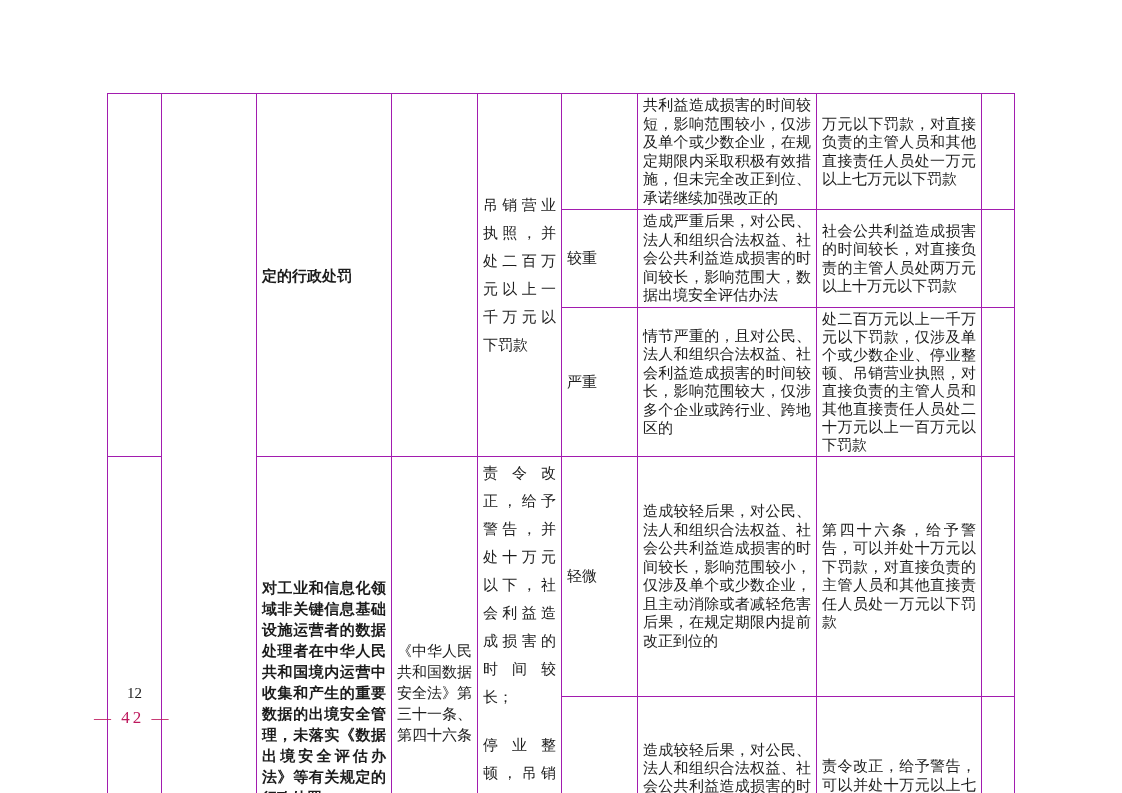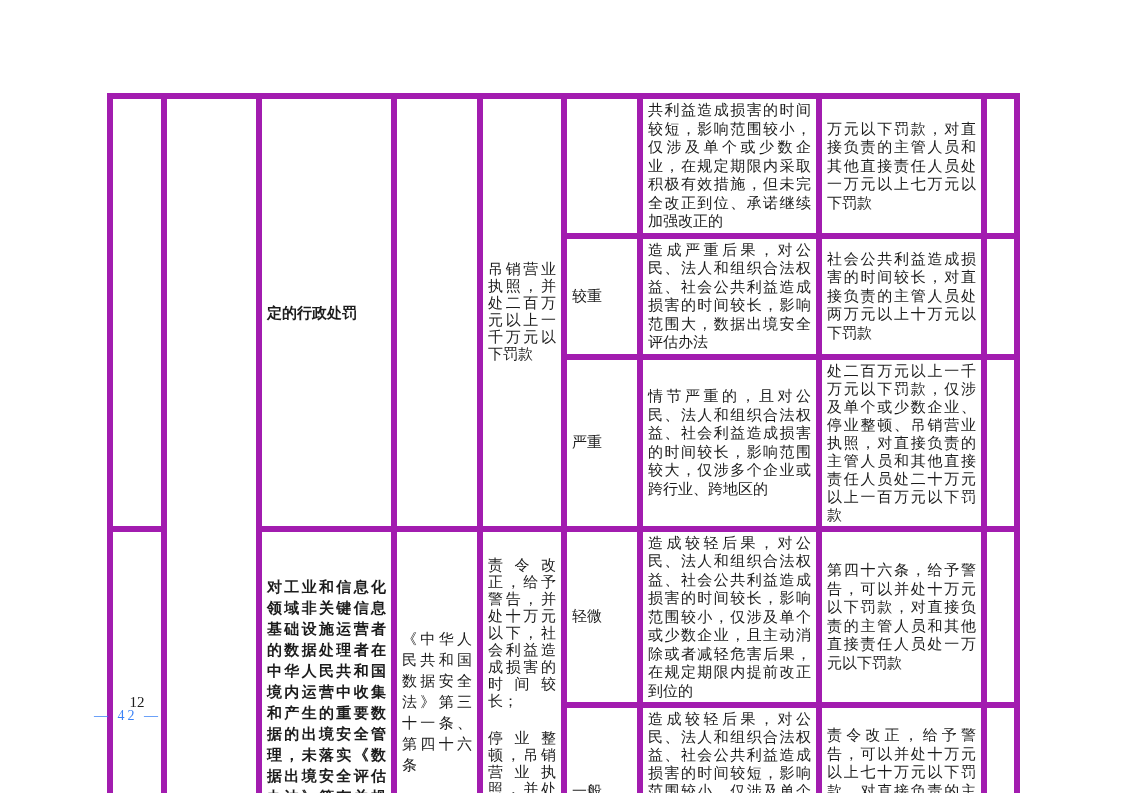--- a/index.html
+++ b/index.html
@@ -20,54 +20,54 @@
   }
   table.doc-table {
     position: absolute;
     left: 107px;
     top: 93px;
     border-collapse: collapse;
     table-layout: fixed;
     width: 908px;
   }
   table.doc-table td {
-    border: 6px solid #a21caf;
+    border: 1px solid #a21caf;
     padding: 2px 5px;
     font-size: 15px;
     overflow: hidden;
     vertical-align: middle;
     word-break: break-all;
   }
   tr.rA1 { height: 114px; }
   tr.rA2 { height: 98px; }
   tr.rA3 { height: 127px; }
   tr.rB1 { height: 136px; }
   tr.rB2 { height: 124px; }
 
   td.v-top { vertical-align: top; }
   td.just  { text-align: justify; }
   td.c-no  { text-align: center; }
   td.c-item   { line-height: 21px; font-weight: bold; }
   td.c-basis  { line-height: 21px; }
-  td.c-penalty { line-height: 17px; }
+  td.c-penalty { line-height: 28px; }
   td.c-severity { padding-left: 4px; }
   td.c-situation, td.c-benchmark { line-height: 18.5px; }
   td.lh18 { line-height: 18px; }
   td.c-item.v-top { padding-top: 5px; }
 
   .penalty-p2 { margin-top: 20px; }
   .penalty-p2:empty { display: none; margin: 0; }
 
   .footer {
     position: absolute;
     left: 94px;
     top: 708px;
-    font-size: 14px;
+    font-size: 17px;
     letter-spacing: 3px;
-    color: #3b82f6;
+    color: #be185d;
   }
 </style>
 </head>
 <body>
 
 <div class="page">
 
   <table class="doc-table">
     <colgroup>
       <col style="width:54px">

